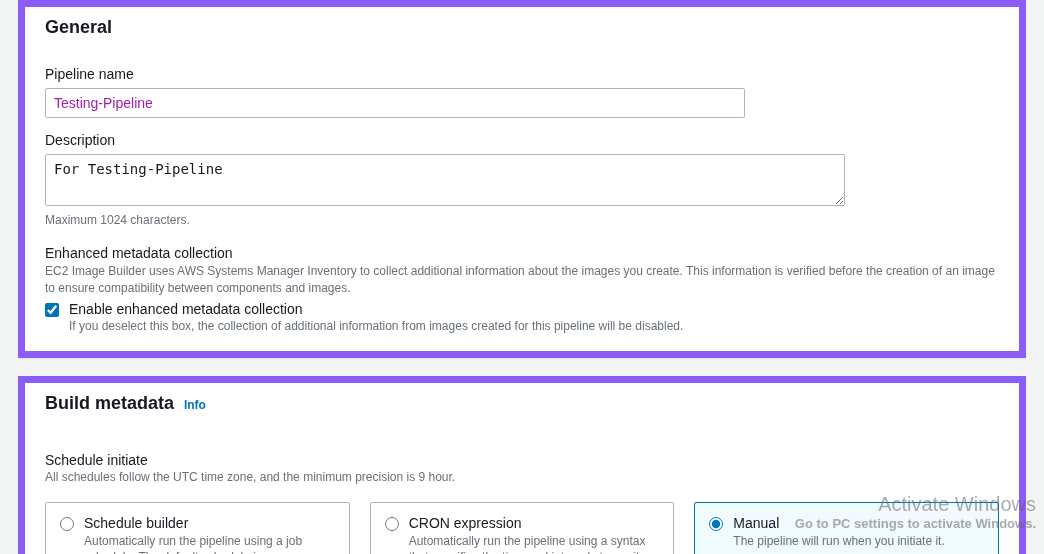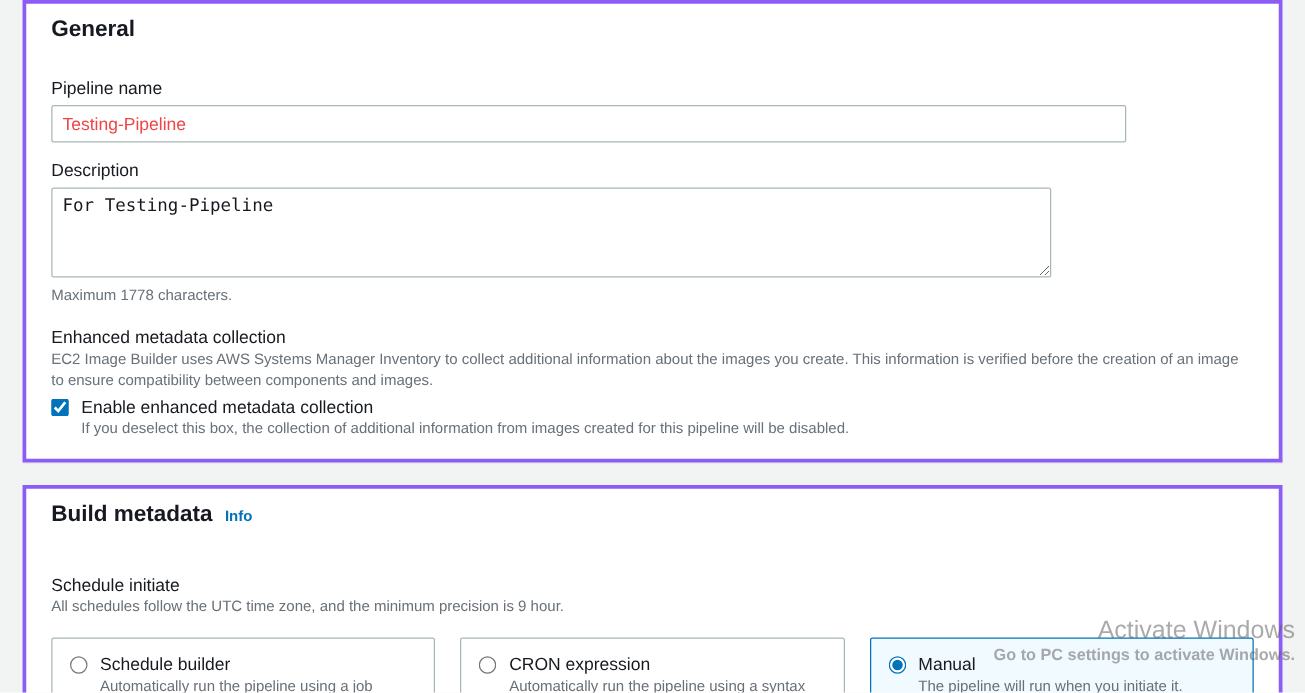--- a/index.html
+++ b/index.html
@@ -8,21 +8,21 @@
     background: #f2f3f3;
     color: #16191f;
     font-size: 14px;
     width: 1044px;
     height: 554px;
     overflow: hidden;
     position: relative;
   }
   .panel {
     background: #fff;
-    border: 3px solid #8b5cf6;
+    border: 7px solid #8b5cf6;
     margin: 0 18px 18px 18px;
     box-shadow: 0 1px 1px rgba(0,0,0,0.05);
   }
   .panel-header {
     padding: 10px 20px 10px 20px;
     border-bottom: none;
   }
   .panel-header h2 {
     font-size: 18px;
     font-weight: 700;
@@ -40,33 +40,33 @@
     padding: 4px 20px 18px 20px;
   }
   .field { margin-top: 14px; }
   .label {
     font-size: 14px;
     color: #16191f;
     margin-bottom: 6px;
     display: block;
   }
   .text-input {
-    width: 860px;
+    width: 700px;
     max-width: 100%;
     height: 30px;
     border: 1px solid #aab7b8;
     border-radius: 2px;
     padding: 4px 8px;
     font-size: 14px;
-    color: #ef4444;
+    color: #a21caf;
   }
   .textarea {
     width: 800px;
     max-width: 100%;
-    height: 72px;
+    height: 52px;
     border: 1px solid #aab7b8;
     border-radius: 2px;
     padding: 6px 8px;
     font-size: 14px;
     color: #16191f;
     resize: both;
   }
   .hint {
     font-size: 12px;
     color: #687078;
@@ -183,21 +183,21 @@
   <div class="panel-body">
 
     <div class="field">
       <label class="label">Pipeline name</label>
       <input type="text" class="text-input" value="Testing-Pipeline" style="">
     </div>
 
     <div class="field">
       <label class="label">Description</label>
       <textarea class="textarea" style="">For Testing-Pipeline</textarea>
-      <div class="hint">Maximum 1778 characters.</div>
+      <div class="hint">Maximum 1024 characters.</div>
     </div>
 
     <div class="section-title">Enhanced metadata collection</div>
     <div class="section-desc">EC2 Image Builder uses AWS Systems Manager Inventory to collect additional information about the images you create. This information is verified before the creation of an image to ensure compatibility between components and images.</div>
 
     <div class="checkbox-row">
       <input type="checkbox" class="checkbox" checked="" style="">
       <div>
         <div class="checkbox-label">Enable enhanced metadata collection</div>
         <div class="checkbox-sub">If you deselect this box, the collection of additional information from images created for this pipeline will be disabled.</div>

